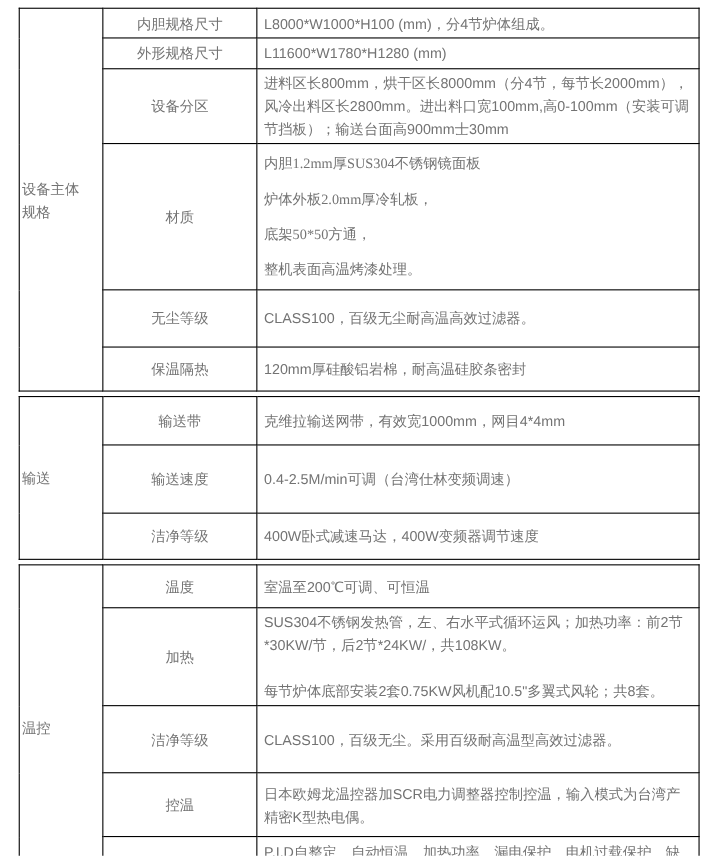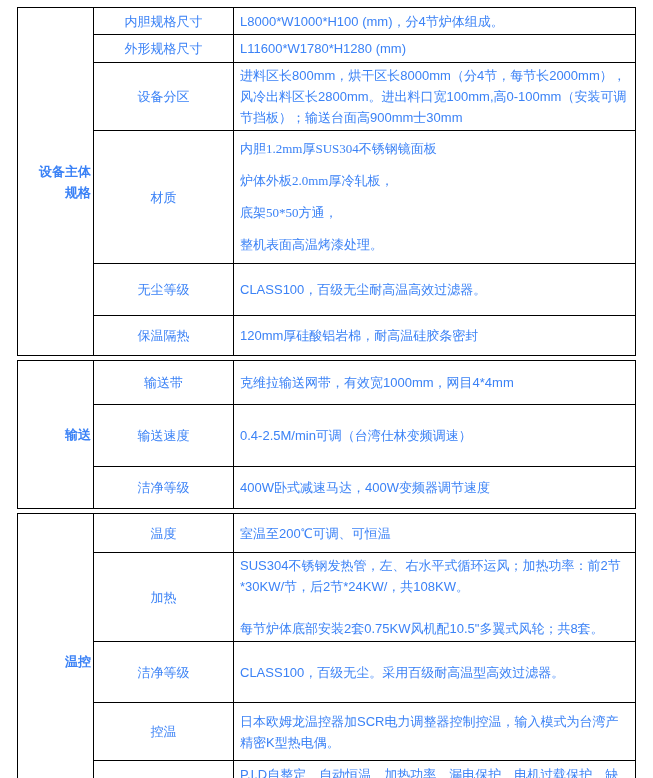--- a/index.html
+++ b/index.html
@@ -1,28 +1,28 @@
 <!DOCTYPE html>
 <html><head>
 <meta charset="utf-8">
 <style>
   html,body{margin:0;padding:0;background:#ffffff;}
   body{width:653px;height:778px;font-family:"Liberation Sans",sans-serif;}
   .wrap{padding:7px 0 0 17px;}
   table.sec{border-collapse:collapse;table-layout:fixed;width:618px;margin:0 0 4px 0;}
   table.sec td{
     border:1px solid #000000;
-    color:#3b82f6;
+    color:#737373;
     font-size:13px;
     line-height:21px;
     vertical-align:middle;
     overflow:hidden;
     word-break:break-word;
   }
-  td.cat{text-align:right;white-space:pre-line;padding:0 2px;font-weight:bold;}
+  td.cat{text-align:left;white-space:pre-line;padding:0 2px;}
   td.lab{text-align:center;padding:0 4px;}
   td.val{padding:2px 8px 2px 6px;white-space:pre-line;}
   td.val.tall{line-height:32px;font-family:Liberation Serif, serif;}
 </style>
 </head>
 <body>
 
 <div class="wrap">
 
   <table class="sec">

